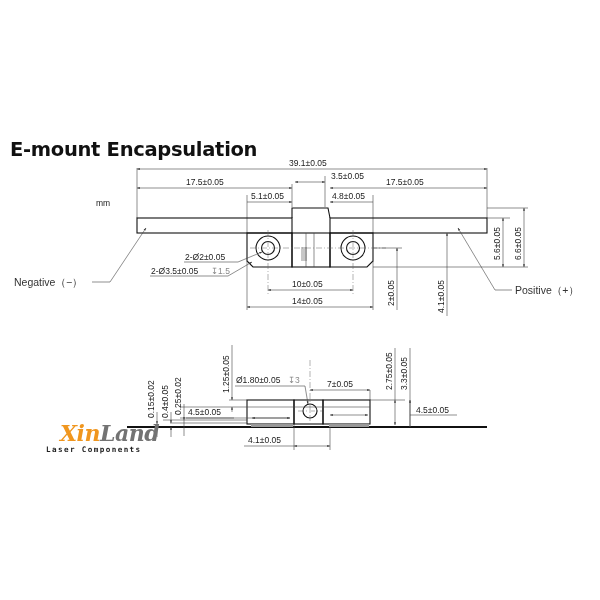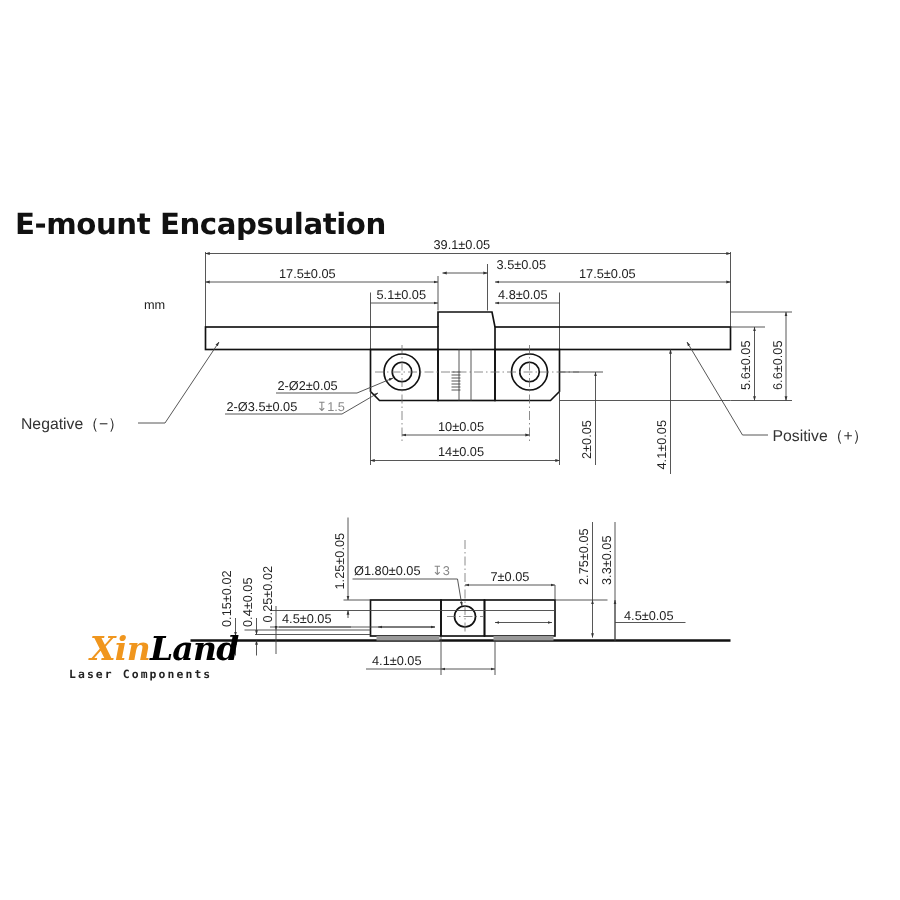--- a/index.html
+++ b/index.html
@@ -14,21 +14,21 @@
     .lbl { font-family: "Liberation Sans", sans-serif; font-size: 10.5px; fill: #333; }
     .thin { stroke: #444; stroke-width: 0.6; fill: none; }
     .body { stroke: #111; stroke-width: 1.1; fill: none; }
     .center { stroke: #666; stroke-width: 0.5; fill: none; stroke-dasharray: 6 2 1 2; }
     .logo-x {
       position: absolute; left: 12px; top: 420px;
       font-family: "DejaVu Serif", serif; font-style: italic; font-weight: bold;
       font-size: 22px; letter-spacing: -0.5px;
     }
     .logo-x .a { color: #f0961e; margin-left: 48px; }
-    .logo-x .b { color: #000000; }
+    .logo-x .b { color: #737373; }
     .logo-sub {
       position: absolute; left: 14px; top: 445px;
       font-family: "DejaVu Sans Mono", monospace; font-weight: bold;
       font-size: 7.6px; letter-spacing: 1.4px; color: #222; padding-left: 32px;
     }
   </style>
 </head>
 <body>
 
 <div class="title">E-mount Encapsulation</div>

